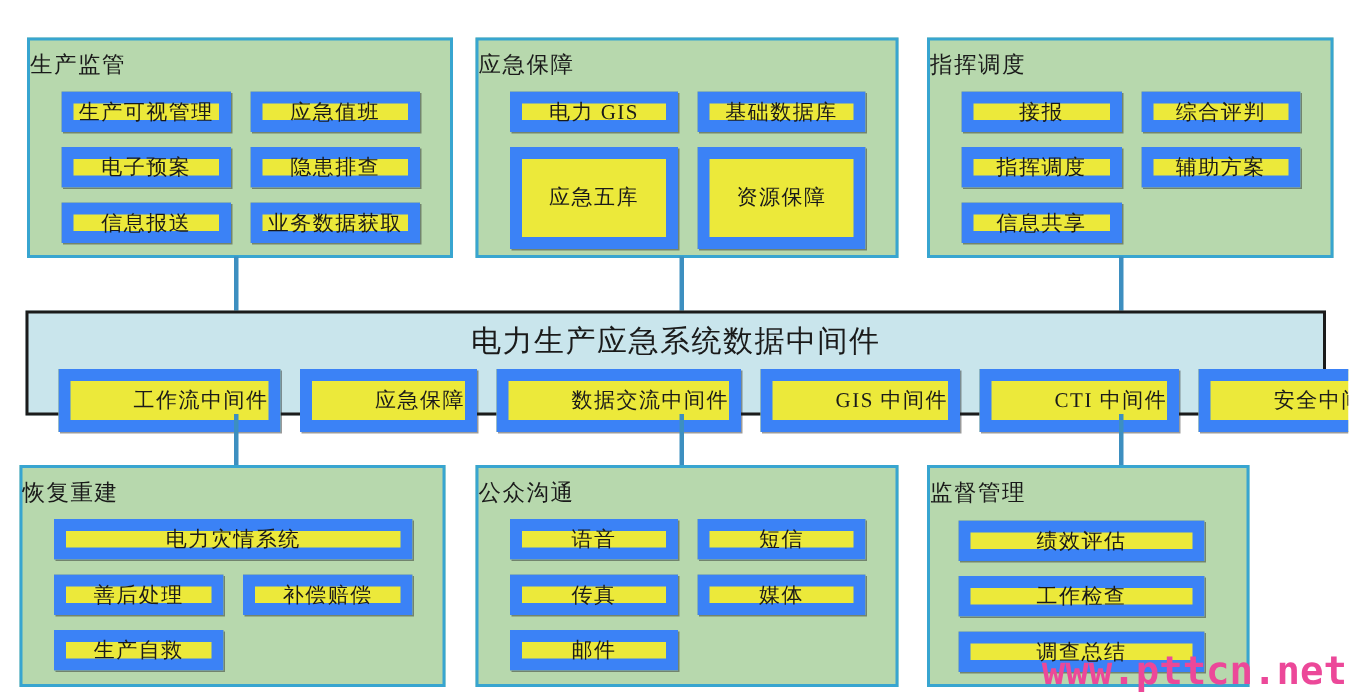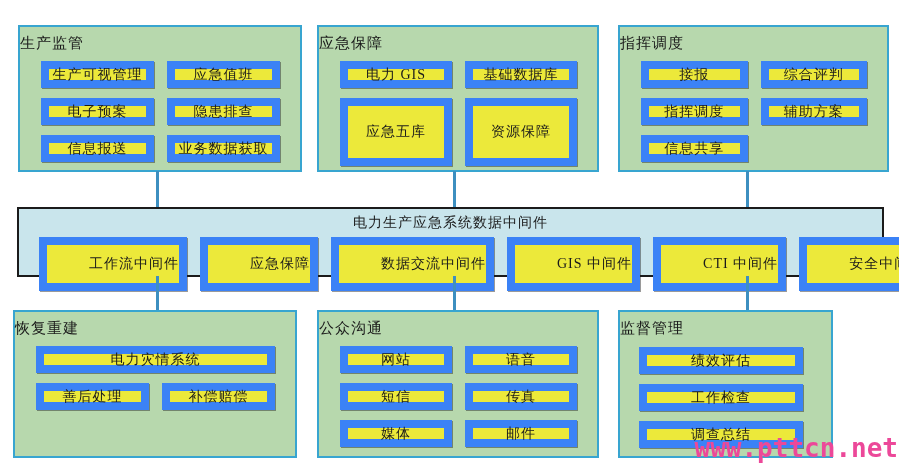--- a/index.html
+++ b/index.html
@@ -38,26 +38,26 @@
   }
   .ybox.tall{height:68px;}
   .ybox.wide{grid-column:1 / -1;}
   
   .band{
     position:absolute;box-sizing:border-box;
     left:17px;top:207px;width:867px;height:70px;
     background:#c9e5ec;border:2px solid #1b1b1b;
   }
   .band-title{
-    margin-top:5px;text-align:center;font-size:14px;letter-spacing:1px;
+    margin-top:5px;text-align:center;font-size:20px;letter-spacing:1px;
   }
   .band-items{
     display:flex;gap:13px;margin:5px 14px 0 20px;
   }
-  .band-items .ybox{flex:1;height:54px;padding-left:42px;}
+  .band-items .ybox{flex:1;height:42px;padding-left:42px;}
   
   .connector{
     position:absolute;width:3px;background:#3d8fc0;
   }
   .c1{left:156px;top:171px;height:37px;}
   .c2{left:453px;top:171px;height:37px;}
   .c3{left:746px;top:171px;height:37px;}
   .c4{left:156px;top:276px;height:35px;}
   .c5{left:453px;top:276px;height:35px;}
   .c6{left:746px;top:276px;height:35px;}
@@ -125,27 +125,27 @@
   <div class="connector c4"></div>
   <div class="connector c5"></div>
   <div class="connector c6"></div>
 
   <section class="panel p4">
     <div class="title">恢复重建</div>
     <div class="items">
         <div class="ybox wide">电力灾情系统</div>
         <div class="ybox">善后处理</div>
         <div class="ybox">补偿赔偿</div>
+        <div class="ybox">生产自救</div>
       </div>
   </section>
 
   <section class="panel p5">
     <div class="title">公众沟通</div>
     <div class="items">
-        <div class="ybox">网站</div>
         <div class="ybox">语音</div>
         <div class="ybox">短信</div>
         <div class="ybox">传真</div>
         <div class="ybox">媒体</div>
         <div class="ybox">邮件</div>
       </div>
   </section>
 
   <section class="panel p6">
     <div class="title">监督管理</div>

